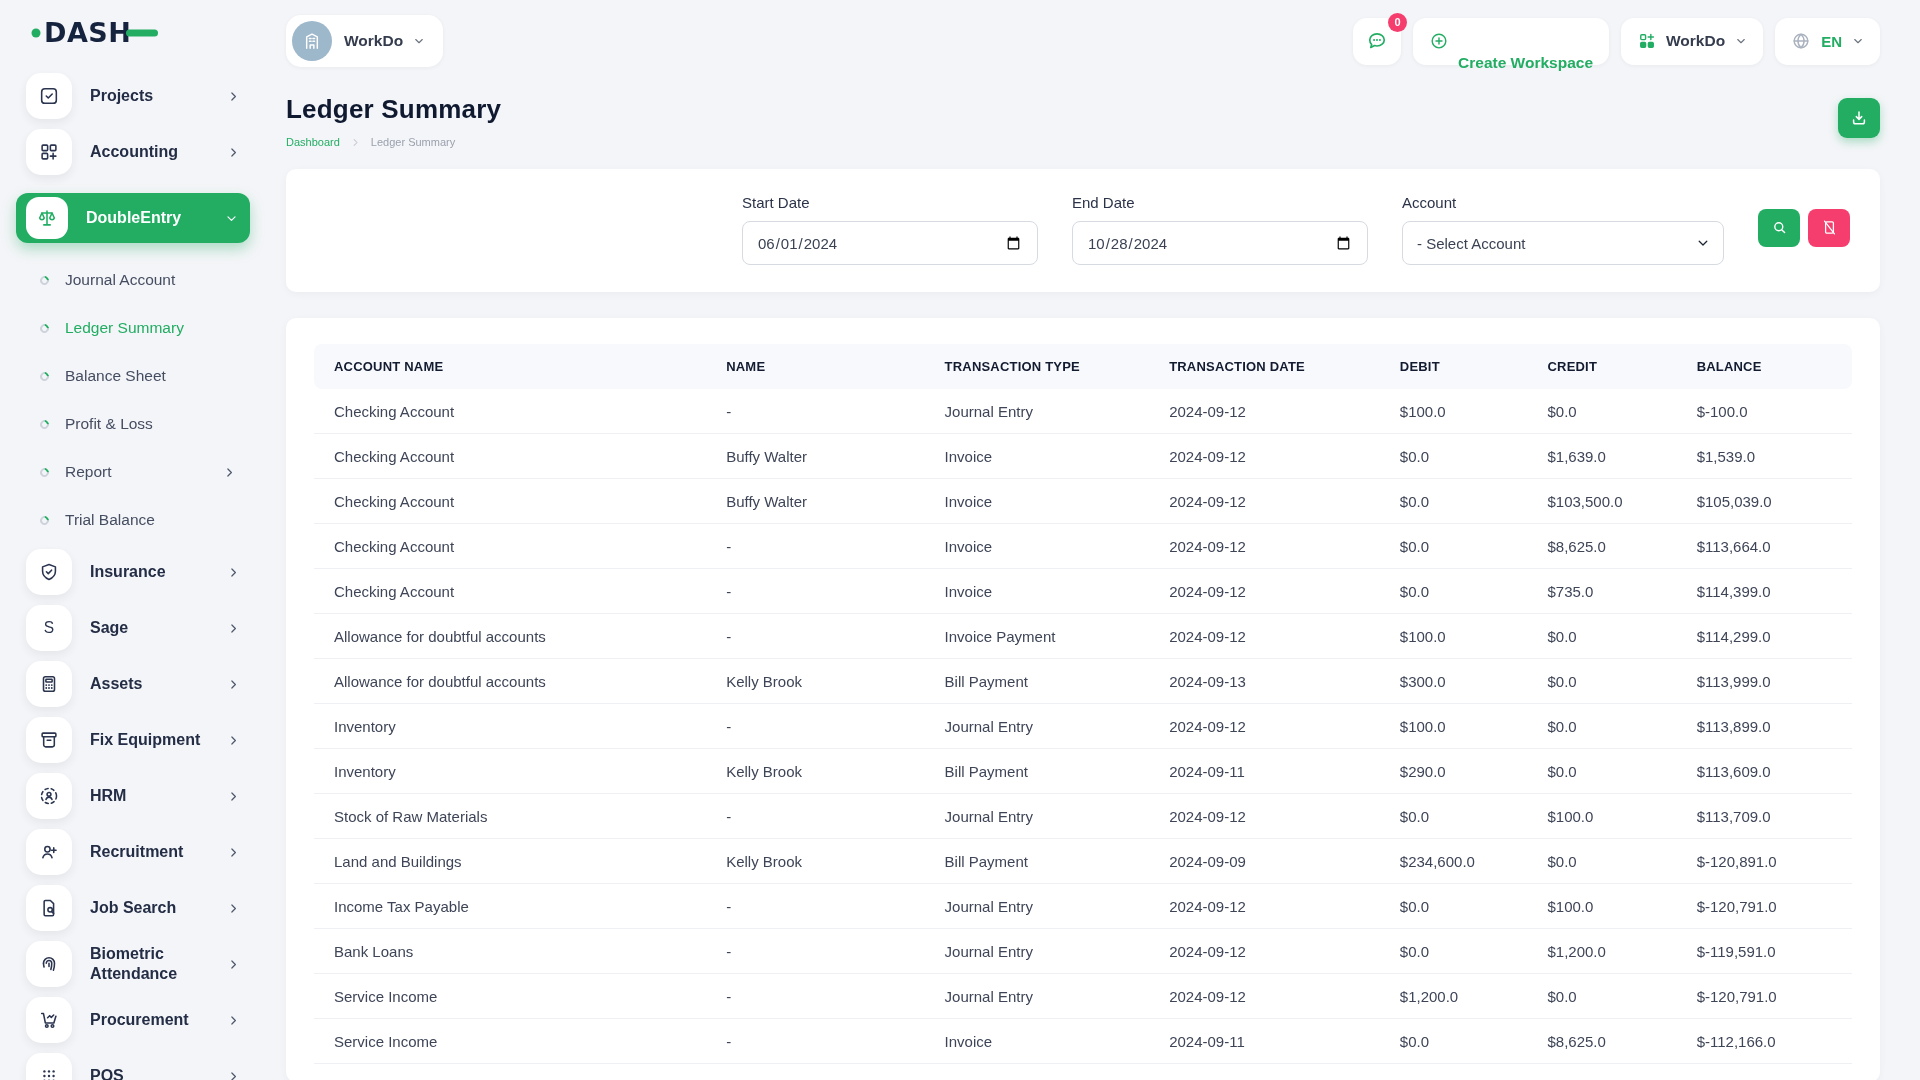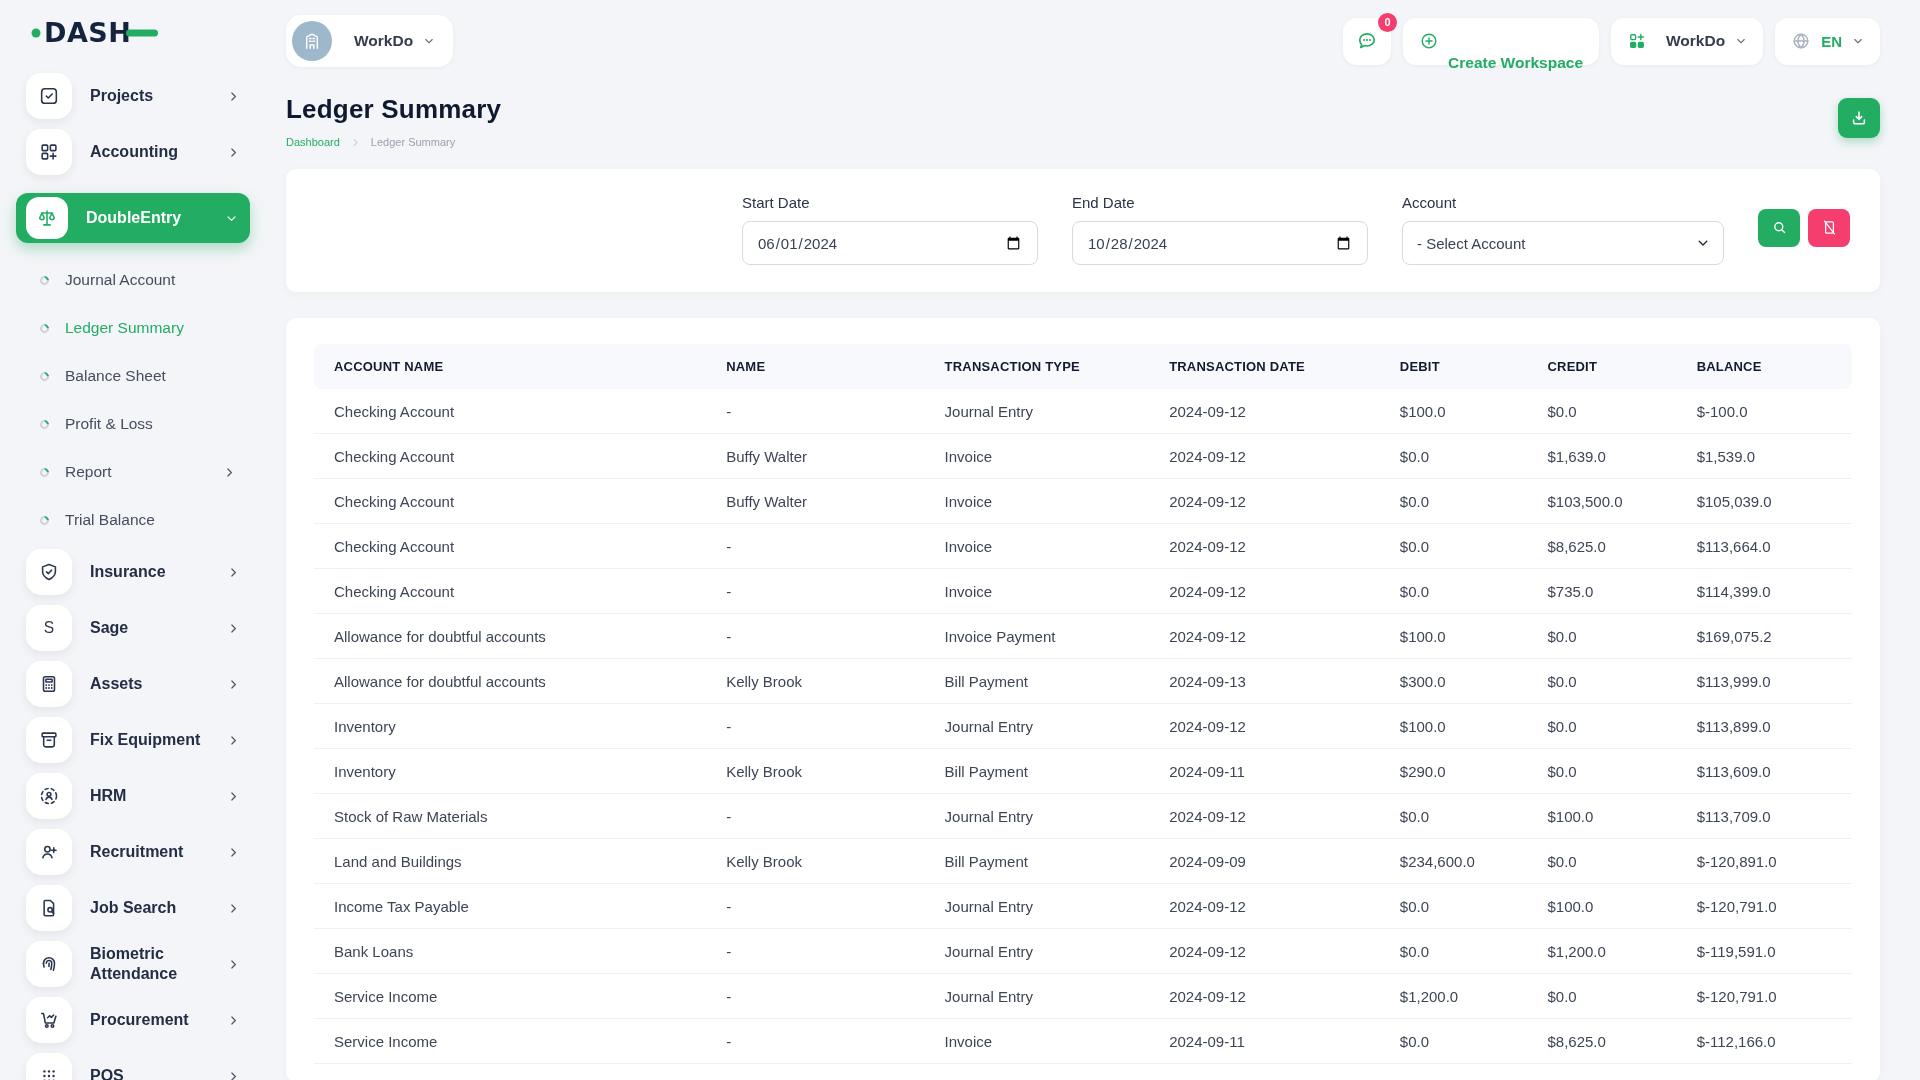--- a/index.html
+++ b/index.html
@@ -43,21 +43,21 @@
   .nav-sub .nav-chev{margin-right:4px;}
   
   .main{margin-left:256px;height:100%;}
   .topbar{height:70px;display:flex;align-items:center;justify-content:space-between;padding:12px 40px 0 30px;}
   .pill{background:#fff;border-radius:13px;display:flex;align-items:center;height:47px;padding:0 16px;
     box-shadow:0 1px 4px rgba(20,30,55,.05);cursor:pointer;border:none;font-family:inherit;}
   .ws-pill{height:52px;border-radius:15px;padding:0 18px 0 6px;}
   .avatar{width:40px;height:40px;border-radius:50%;background:#9db7cb;color:#fff;display:flex;
     align-items:center;justify-content:center;margin-right:12px;flex:none;}
   .avatar svg{width:22px;height:22px;}
-  .pill-label{font-size:15.5px;font-weight:600;color:#343c4e;margin-left:10px;}
+  .pill-label{font-size:15.5px;font-weight:600;color:#343c4e;}
   .pill .chev{display:flex;color:#6b7280;margin-left:10px;}
   .pill .chev svg{width:12px;height:12px;}
   .right-cluster{display:flex;gap:12px;align-items:center;}
   .icon-btn{width:48px;height:47px;border-radius:14px;justify-content:center;position:relative;padding:0;}
   .icon-btn .g-ic{color:var(--green);display:flex;}
   .g-ic svg{width:22px;height:22px;}
   .badge{position:absolute;top:-5px;right:-6px;min-width:19px;height:19px;border-radius:10px;background:var(--pink);
     color:#fff;font-size:11px;font-weight:700;display:flex;align-items:center;justify-content:center;padding:0 5px;}
   .cw-ic{color:var(--green);display:flex;margin-right:9px;}
   .cw-ic svg{width:20px;height:20px;}
@@ -559,21 +559,21 @@
               <td>$735.0</td>
               <td>$114,399.0</td>
             </tr>
             <tr>
               <td>Allowance for doubtful accounts</td>
               <td>-</td>
               <td>Invoice Payment</td>
               <td>2024-09-12</td>
               <td>$100.0</td>
               <td>$0.0</td>
-              <td>$169,075.2</td>
+              <td>$114,299.0</td>
             </tr>
             <tr>
               <td>Allowance for doubtful accounts</td>
               <td>Kelly Brook</td>
               <td>Bill Payment</td>
               <td>2024-09-13</td>
               <td>$300.0</td>
               <td>$0.0</td>
               <td>$113,999.0</td>
             </tr>

